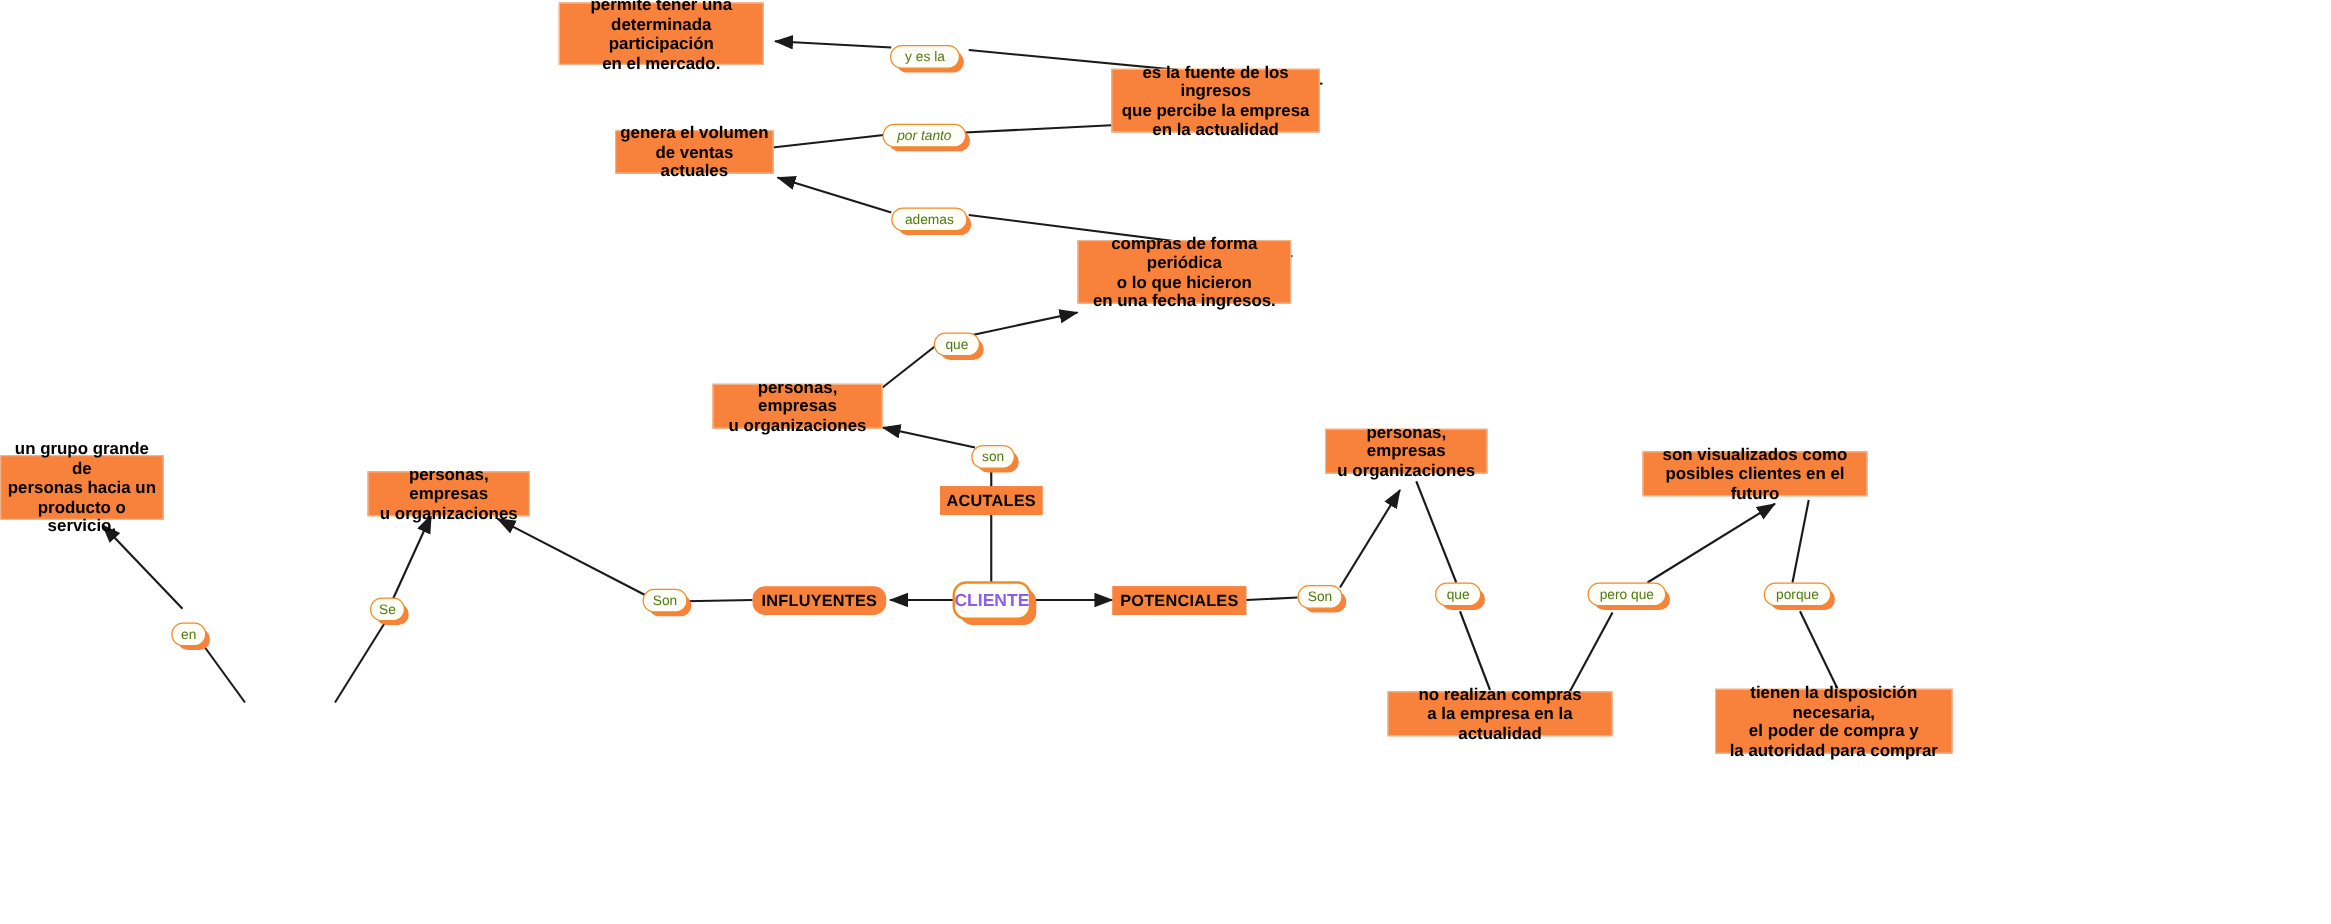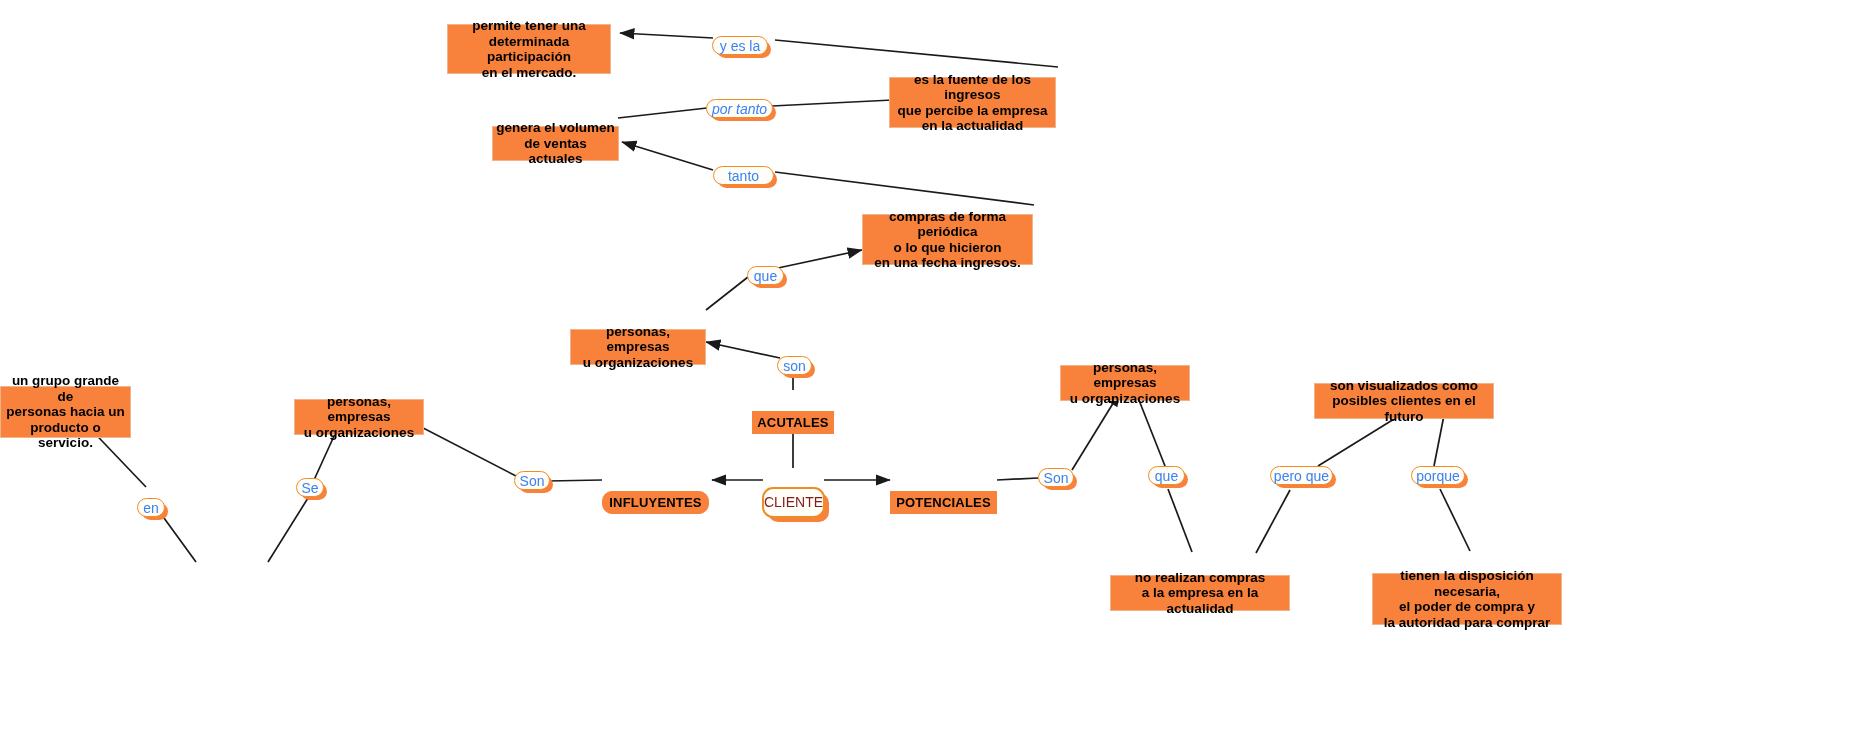--- a/index.html
+++ b/index.html
@@ -36,48 +36,47 @@
     font-weight: bold;
     font-size: 13.5px;
     line-height: 15.5px;
     text-align: center;
     display: flex;
     align-items: center;
     justify-content: center;
     padding: 3px 3px;
     white-space: pre-line;
     z-index: 5;
-    margin-top: 22px;
   }
   .node.key {
     font-size: 13px;
     letter-spacing: 0.2px;
     border-color: #f8813c;
   }
   
   .node.root {
     background: #fffdf7;
     border: 2px solid #f08c24;
     border-radius: 11px;
-    font-weight: normal;
+    font-weight: bold;
     font-size: 14px;
-    color: #7f1d1d;
+    color: #8b5cf6;
     box-shadow: 5px 5px 0 -1px #f8813c;
     z-index: 7;
   }
   
   .link-label {
     position: absolute;
     box-sizing: border-box;
     background: #fffdf7;
     border: 1.6px solid #f08c24;
     border-radius: 10px;
-    color: #3b82f6;
+    color: #4d7c0f;
     font-weight: normal;
-    font-size: 14px;
+    font-size: 11px;
     line-height: 14px;
     text-align: center;
     display: flex;
     align-items: center;
     justify-content: center;
     padding: 1px 6px;
     white-space: nowrap;
     box-shadow: 4px 4px 0 -1px #f8813c;
     z-index: 8;
   }
@@ -183,21 +182,21 @@
 el poder de compra y
 la autoridad para comprar</div>
 
   <div class="node" style="left:1110px; top:553px; width:180px; height:36px;">no realizan compras
 a la empresa en la actualidad</div>
 
   <div class="link-label" style="left:712px; top:36px; width:56px; height:19px;">y es la</div>
 
   <div class="link-label" style="left:706px; top:99px; width:67px; height:19px;font-style:italic;">por tanto</div>
 
-  <div class="link-label" style="left:713px; top:166px; width:61px; height:19px;">tanto</div>
+  <div class="link-label" style="left:713px; top:166px; width:61px; height:19px;">ademas</div>
 
   <div class="link-label" style="left:747px; top:266px; width:37px; height:19px;">que</div>
 
   <div class="link-label" style="left:777px; top:356px; width:35px; height:19px;">son</div>
 
   <div class="link-label" style="left:514px; top:471px; width:36px; height:19px;">Son</div>
 
   <div class="link-label" style="left:1038px; top:468px; width:36px; height:19px;">Son</div>
 
   <div class="link-label" style="left:296px; top:478px; width:28px; height:19px;">Se</div>

